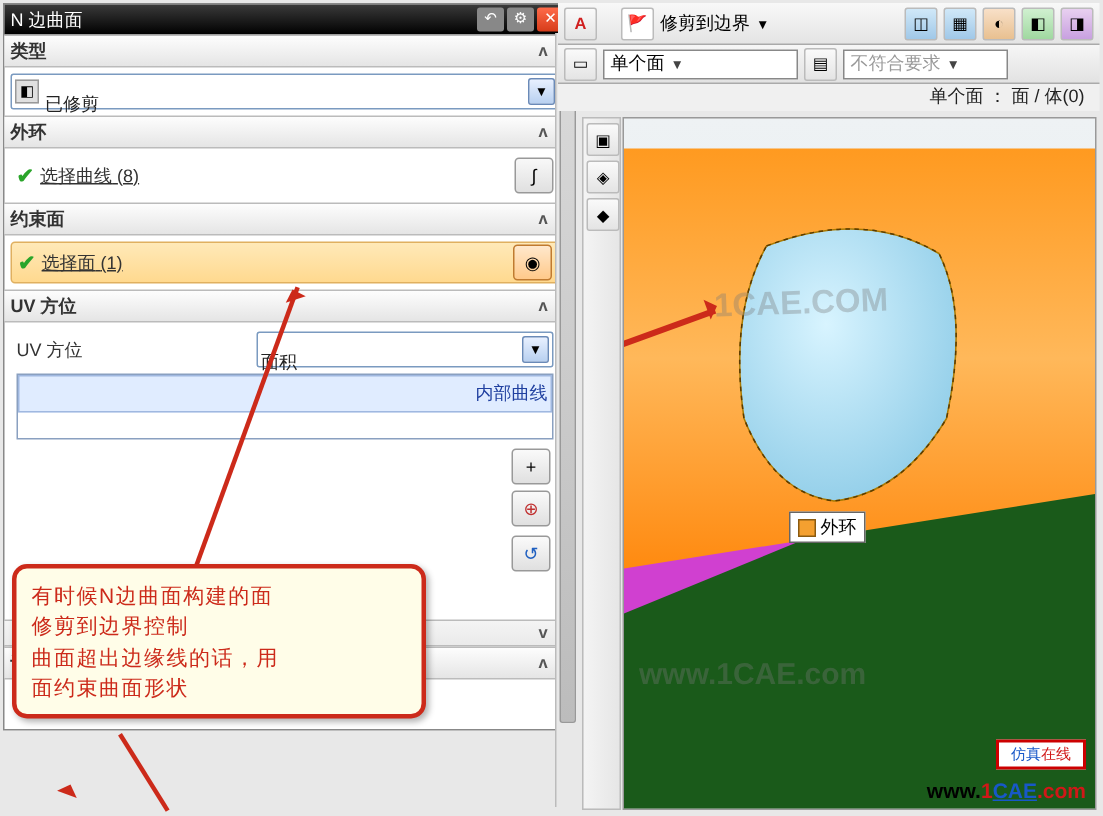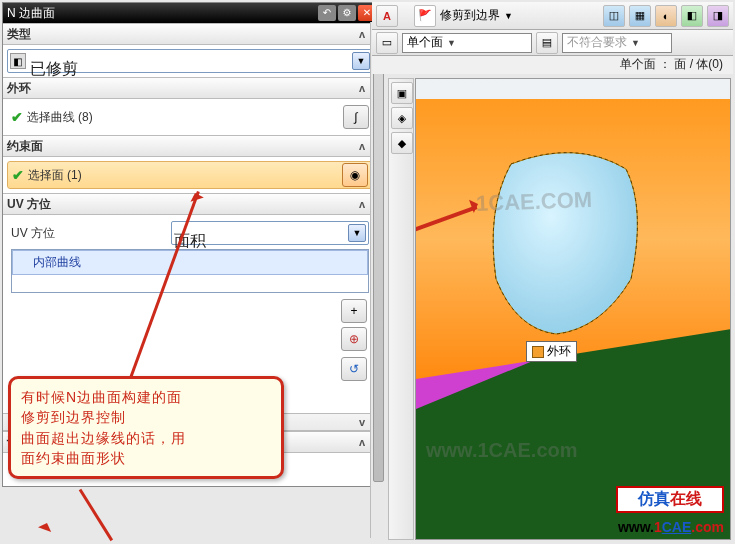--- a/index.html
+++ b/index.html
@@ -13,35 +13,35 @@
   .titlebar .btn { width: 18px; height: 16px; margin: 2px 1px; background: #888; border-radius: 2px; display: flex; align-items: center; justify-content: center; font-size: 10px; color:#fff; }
   .titlebar .btn.close { background: linear-gradient(#ff6b4a,#d63c1a); }
 
   .section-head { height: 22px; background: linear-gradient(#fdfdfd,#e5e5e5); border-top:1px solid #bbb; border-bottom:1px solid #bbb; font-size: 12px; color:#333; display:flex; align-items:center; padding:0 4px; font-weight:bold; }
   .section-head .caret { width:22px; text-align:center; color:#555; font-size:11px; }
   .section-head .label { flex:1; }
   .section-body { padding: 4px; }
 
   .dropdown { display:flex; border:1px solid #7a9ac0; background:#fff; height:24px; align-items:center; padding:0 2px; border-radius:2px; }
   .dropdown .ic { width:16px;height:16px; background:#e0e0e0; border:1px solid #999; margin-right:4px; display:flex;align-items:center;justify-content:center; font-size:10px;}
-  .dropdown .txt { flex:1; font-size:16px; color:#222;margin-top:16px; }
+  .dropdown .txt { flex:1; font-size:12px; color:#222;margin-top:16px; }
   .dropdown .arrow { width:18px;height:18px; background:linear-gradient(#e8f0ff,#b8d0f0); border:1px solid #6a8ab8; display:flex;align-items:center;justify-content:center; font-size:9px; border-radius:2px;}
 
   .selrow { display:flex; align-items:center; height:28px; padding:0 4px; font-size:12px; }
   .selrow .chk { color:#2aa52a; font-weight:bold; margin-right:4px; font-size:14px; }
-  .selrow .txt { flex:1; color:#333; }
+  .selrow .txt { flex:1; color:#333;text-decoration:underline; }
   .selrow .action { width:26px; height:24px; border:1px solid #c07a30; background:linear-gradient(#ffe8cc,#ffc98a); border-radius:3px; display:flex;align-items:center;justify-content:center; font-size:12px;}
   .selrow.hilite { background:linear-gradient(#ffe9b8,#ffd98f); border:1px solid #e0b060; border-radius:3px; }
 
   .formrow { display:flex; align-items:center; padding:2px 4px; font-size:12px; }
   .formrow .lbl { width:160px; color:#333; }
   .formrow .field { flex:1; }
   
   .listbox { border:1px solid #8aa0c0; background:#fff; margin:2px 4px; }
-  .listbox .item { padding:3px 20px; font-size:12px; }
+  .listbox .item { padding:3px 2px; font-size:12px;text-align:right; }
   .listbox .item.sel { background:#e0ecff; color:#2040a0; border:1px solid #a0b8e0; }
 
   .btncol { position:absolute; right:6px; display:flex; flex-direction:column; gap:4px; }
   .sqbtn { width:26px;height:24px; border:1px solid #999; background:linear-gradient(#fafafa,#e0e0e0); border-radius:3px; display:flex;align-items:center;justify-content:center; font-size:12px; }
 
   .checkbox-row { display:flex; align-items:center; padding:4px 6px; font-size:12px; }
   .checkbox-row input { margin-right:4px; }
 
   
   .tip { position:absolute; border:3px solid #cc2a1a; background:#fffde8; border-radius:10px; padding:8px 10px; font-size:14px; color:#cc2a1a; line-height:1.45; box-shadow:2px 2px 4px rgba(0,0,0,.3); z-index:5; letter-spacing:1px; }
@@ -53,21 +53,21 @@
   .tsel { border:1px solid #888; background:#fff; height:20px; display:flex; align-items:center; padding:0 4px; font-size:12px; }
   .tsel .arrow{ margin-left:4px; font-size:9px; color:#444;}
 
   .status { position:absolute; left:372px; top:56px; right:2px; height:18px; text-align:right; font-size:12px; padding-right:10px; background:#f0f0f0; color:#222;}
 
   
   .viewport { position:absolute; left:415px; top:78px; width:316px; height:462px; background:linear-gradient(#eef2f4,#dfe4e6); border:1px solid #999; overflow:hidden;}
   .wm { position:absolute; color:rgba(120,120,120,.35); font-size:22px; font-weight:bold; pointer-events:none; }
   .label3d { position:absolute; background:#fff; border:1px solid #666; font-size:12px; padding:1px 5px; display:flex; align-items:center; gap:3px;}
   .label3d .cube{width:12px;height:12px;background:#f4a030;border:1px solid #8a5a10;}
-  .logo1{position:absolute;right:6px;bottom:26px;background:#fff;border:2px solid #c00;font-size:16px;font-weight:bold;padding:1px 20px;}
+  .logo1{position:absolute;right:6px;bottom:26px;background:#fff;border:2px solid #c00;font-size:10px;font-weight:normal;padding:1px 8px;}
   .logo1 .a{color:#1858c8;} .logo1 .b{color:#d01818;}
   .logo2{position:absolute;right:6px;bottom:4px;font-size:14px;font-weight:bold;}
   .logo2 .a{color:#000;} .logo2 .b{color:#d01818;} .logo2 .c{color:#1858c8;text-decoration:underline;}
 
   .vscroll { position:absolute; right:0; top:0; bottom:0; width:16px; background:#e8e8e8; border-left:1px solid #bbb;}
   .vscroll .thumb{position:absolute; left:2px; right:2px; background:linear-gradient(#d8d8d8,#bcbcbc); border:1px solid #999; border-radius:2px;}
 
   
   .arrow-line{position:absolute; background:#cc2a1a; transform-origin:left center; height:3px; z-index:4;}
   .arrow-head{position:absolute; width:0;height:0; border:7px solid transparent; z-index:4;}

